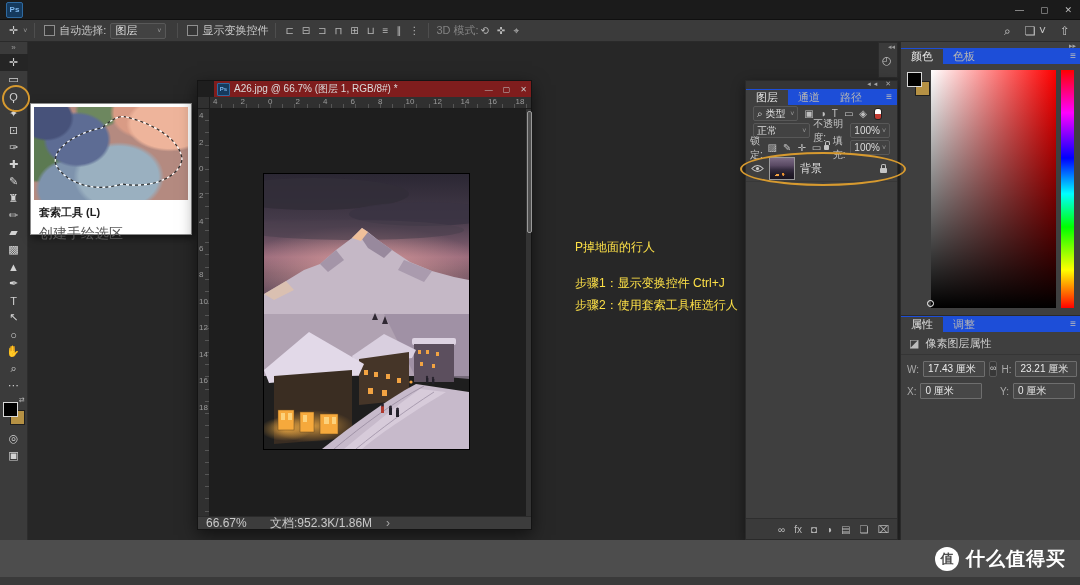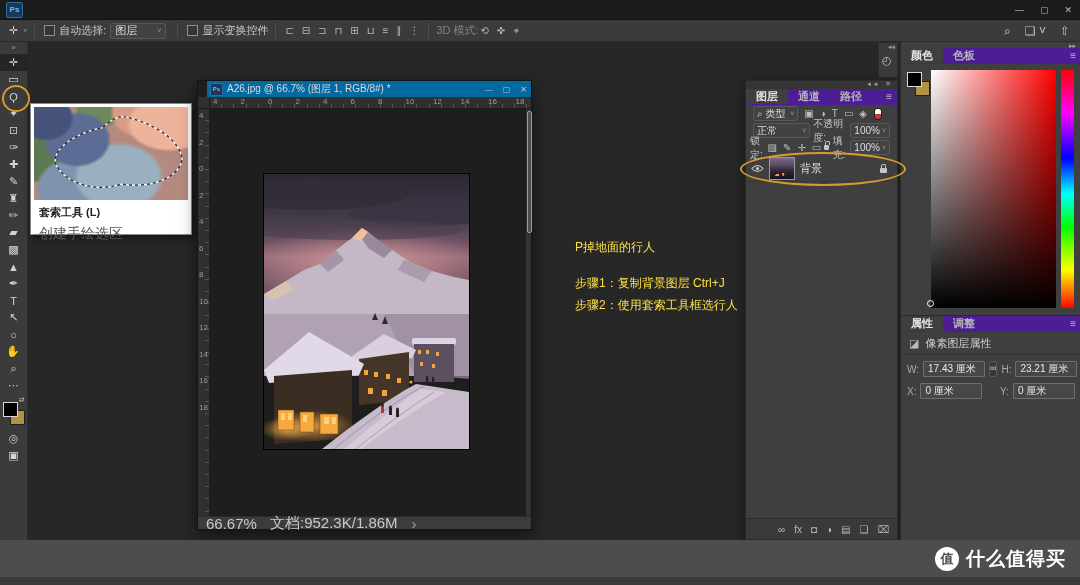--- a/index.html
+++ b/index.html
@@ -47,56 +47,56 @@
     radial-gradient(55px 45px at 28% 35%, #5d6c94 0 55%, transparent 62%),
     radial-gradient(72px 55px at 55% 75%, #9ab0c0 0 55%, transparent 63%),
     radial-gradient(60px 50px at 25% 88%, #7e93ad 0 55%, transparent 62%),
     radial-gradient(46px 40px at 3% 55%, #5c7a52 0 55%, transparent 62%),
     radial-gradient(40px 30px at 42% 4%, #6d875f 0 50%, transparent 60%);}
   .tt-title{position:absolute;left:8px;top:101px;font-size:11px;font-weight:bold;color:#1e1e1e;}
   .tt-desc{position:absolute;left:8px;top:121px;font-size:14px;color:#5a5a5a;}
 
   
   .docwin{left:197px;top:80px;width:335px;height:450px;background:#1e1e1e;border:1px solid #141414;box-shadow:0 5px 16px rgba(0,0,0,.55);box-sizing:border-box;}
-  .doc-titlebar{position:absolute;left:9px;top:0;right:0;height:16px;background:#0369a1;border-bottom:1px solid #2a2a2a;display:flex;align-items:center;}
+  .doc-titlebar{position:absolute;left:16px;top:0;right:0;height:16px;background:#7f1d1d;border-bottom:1px solid #2a2a2a;display:flex;align-items:center;}
   .doc-ico{width:11px;height:11px;margin:0 4px 0 3px;background:#153a5e;border:1px solid #2f6aa0;border-radius:1px;color:#7fb8ee;font-size:6px;font-weight:bold;display:flex;align-items:center;justify-content:center;}
   .doc-title{font-size:10px;color:#dcdcdc;white-space:nowrap;}
   .doc-controls{position:absolute;right:4px;top:0;height:16px;display:flex;gap:10px;align-items:center;font-size:8px;color:#c3c3c3;}
   .ruler-corner{position:absolute;left:0;top:16px;width:12px;height:12px;background:#303030;border-right:1px solid #1d1d1d;border-bottom:1px solid #1d1d1d;box-sizing:border-box;}
   .hruler{position:absolute;left:12px;top:16px;right:0;height:12px;background-color:#303030;border-bottom:1px solid #1d1d1d;display:flex;overflow:hidden;box-sizing:border-box;
     background-image:repeating-linear-gradient(to right,transparent 0 11.2px,#565656 11.2px 12.2px);background-size:100% 4px;background-position:0 100%;background-repeat:no-repeat;}
   .hruler span{flex:0 0 24.5px;font-size:8px;color:#9b9b9b;padding-left:3px;line-height:10px;}
   .vruler{position:absolute;left:0;top:28px;width:12px;bottom:13px;background-color:#303030;border-right:1px solid #1d1d1d;display:flex;flex-direction:column;overflow:hidden;box-sizing:border-box;
     background-image:repeating-linear-gradient(to bottom,transparent 0 11.2px,#565656 11.2px 12.2px);background-size:4px 100%;background-position:100% 0;background-repeat:no-repeat;}
   .vruler span{flex:0 0 24.5px;font-size:8px;color:#9b9b9b;padding-top:2px;padding-left:1px;}
   .doc-canvas{position:absolute;left:12px;top:28px;right:0;bottom:13px;background:#1e1e1e;overflow:hidden;}
   .doc-scroll{position:absolute;right:0;top:28px;width:5px;bottom:13px;background:#343434;}
   .doc-scroll .thumb{position:absolute;left:1px;top:2px;width:3px;height:120px;background:#4e4e4e;border-radius:2px;}
   .canvas-img{position:absolute;left:54px;top:65px;width:205px;height:275px;box-shadow:0 0 0 1px #000;}
-  .doc-status{position:absolute;left:0;bottom:0;right:0;height:13px;background:#3c3c3c;border-top:1px solid #2a2a2a;display:flex;align-items:center;font-size:15px;color:#c9c9c9;box-sizing:border-box;}
+  .doc-status{position:absolute;left:0;bottom:0;right:0;height:13px;background:#3c3c3c;border-top:1px solid #2a2a2a;display:flex;align-items:center;font-size:12px;color:#c9c9c9;box-sizing:border-box;}
   .st-zoom{padding-left:8px;width:52px;}
   .st-doc{padding-left:12px;}
   .st-arrow{margin-left:14px;color:#a5a5a5;}
 
   
   .annot{color:#fde047;font-size:12px;line-height:1;margin-left:30px;}
   .a1{left:545px;top:241px;}
   .a2{left:545px;top:277px;}
   .a3{left:545px;top:299px;}
 
   
   .minidock{left:878px;top:42px;width:20px;height:36px;background:#3b3b3b;border:1px solid #2b2b2b;box-sizing:border-box;}
   .minidock .cc{position:absolute;right:2px;top:0px;font-size:7px;color:#9a9a9a;}
   .minidock .hico{position:absolute;left:3px;top:11px;font-size:11px;color:#c0c0c0;}
 
   
   .panel{background:#3f3f3f;border:1px solid #2a2a2a;box-sizing:border-box;box-shadow:0 4px 12px rgba(0,0,0,.45);}
   .groupbar{height:8px;background:#353535;position:relative;}
   .groupbar .gc{position:absolute;right:3px;top:-1px;font-size:7px;color:#a5a5a5;letter-spacing:3px;}
-  .tabs{height:16px;background:#4c1d95;display:flex;align-items:flex-start;position:relative;font-weight:bold;}
+  .tabs{height:16px;background:#1d4ed8;display:flex;align-items:flex-end;position:relative;}
   .tab{padding:0 10px;display:flex;align-items:center;font-size:11px;color:#b4b4b4;}
   .tab.active{background:#3f3f3f;color:#e4e4e4;}
   .panel-menu{position:absolute;right:5px;top:2px;color:#bdbdbd;font-size:10px;}
 
   
   .layers-panel{left:745px;top:80px;width:153px;height:460px;}
   .lp-row{height:17px;display:flex;align-items:center;padding:0 4px;font-size:10px;color:#c6c6c6;}
   .lp-row .box{display:inline-flex;align-items:center;background:#424242;border:1px solid #585858;border-radius:2px;height:13px;padding:0 3px;margin:0 3px;color:#ddd;font-size:10px;}
   .lp-ico{margin:0 3px;font-size:10px;color:#c0c0c0;}
   .red-pill{width:6px;height:10px;border-radius:3px;background:linear-gradient(#fff 0 45%,#c23b32 45%);border:1px solid #222;margin-left:4px;}
@@ -434,21 +434,21 @@
         <div class="thumb"></div>
       </div>
     <div class="doc-status">
       <span class="st-zoom">66.67%</span>
       <span class="st-doc">文档:952.3K/1.86M</span>
       <span class="st-arrow">›</span>
     </div>
   </div>
 
   <div class="abs annot a1">P掉地面的行人</div>
-  <div class="abs annot a2">步骤1：复制背景图层 Ctrl+J</div>
+  <div class="abs annot a2">步骤1：显示变换控件 Ctrl+J</div>
   <div class="abs annot a3">步骤2：使用套索工具框选行人</div>
 
   <div class="abs minidock">
     <span class="cc">◂◂</span>
     <span class="hico">◴</span>
   </div>
 
   <div class="abs panel layers-panel">
     <div class="groupbar">
       <span class="gc"><span>◂◂</span> <span>✕</span></span>

